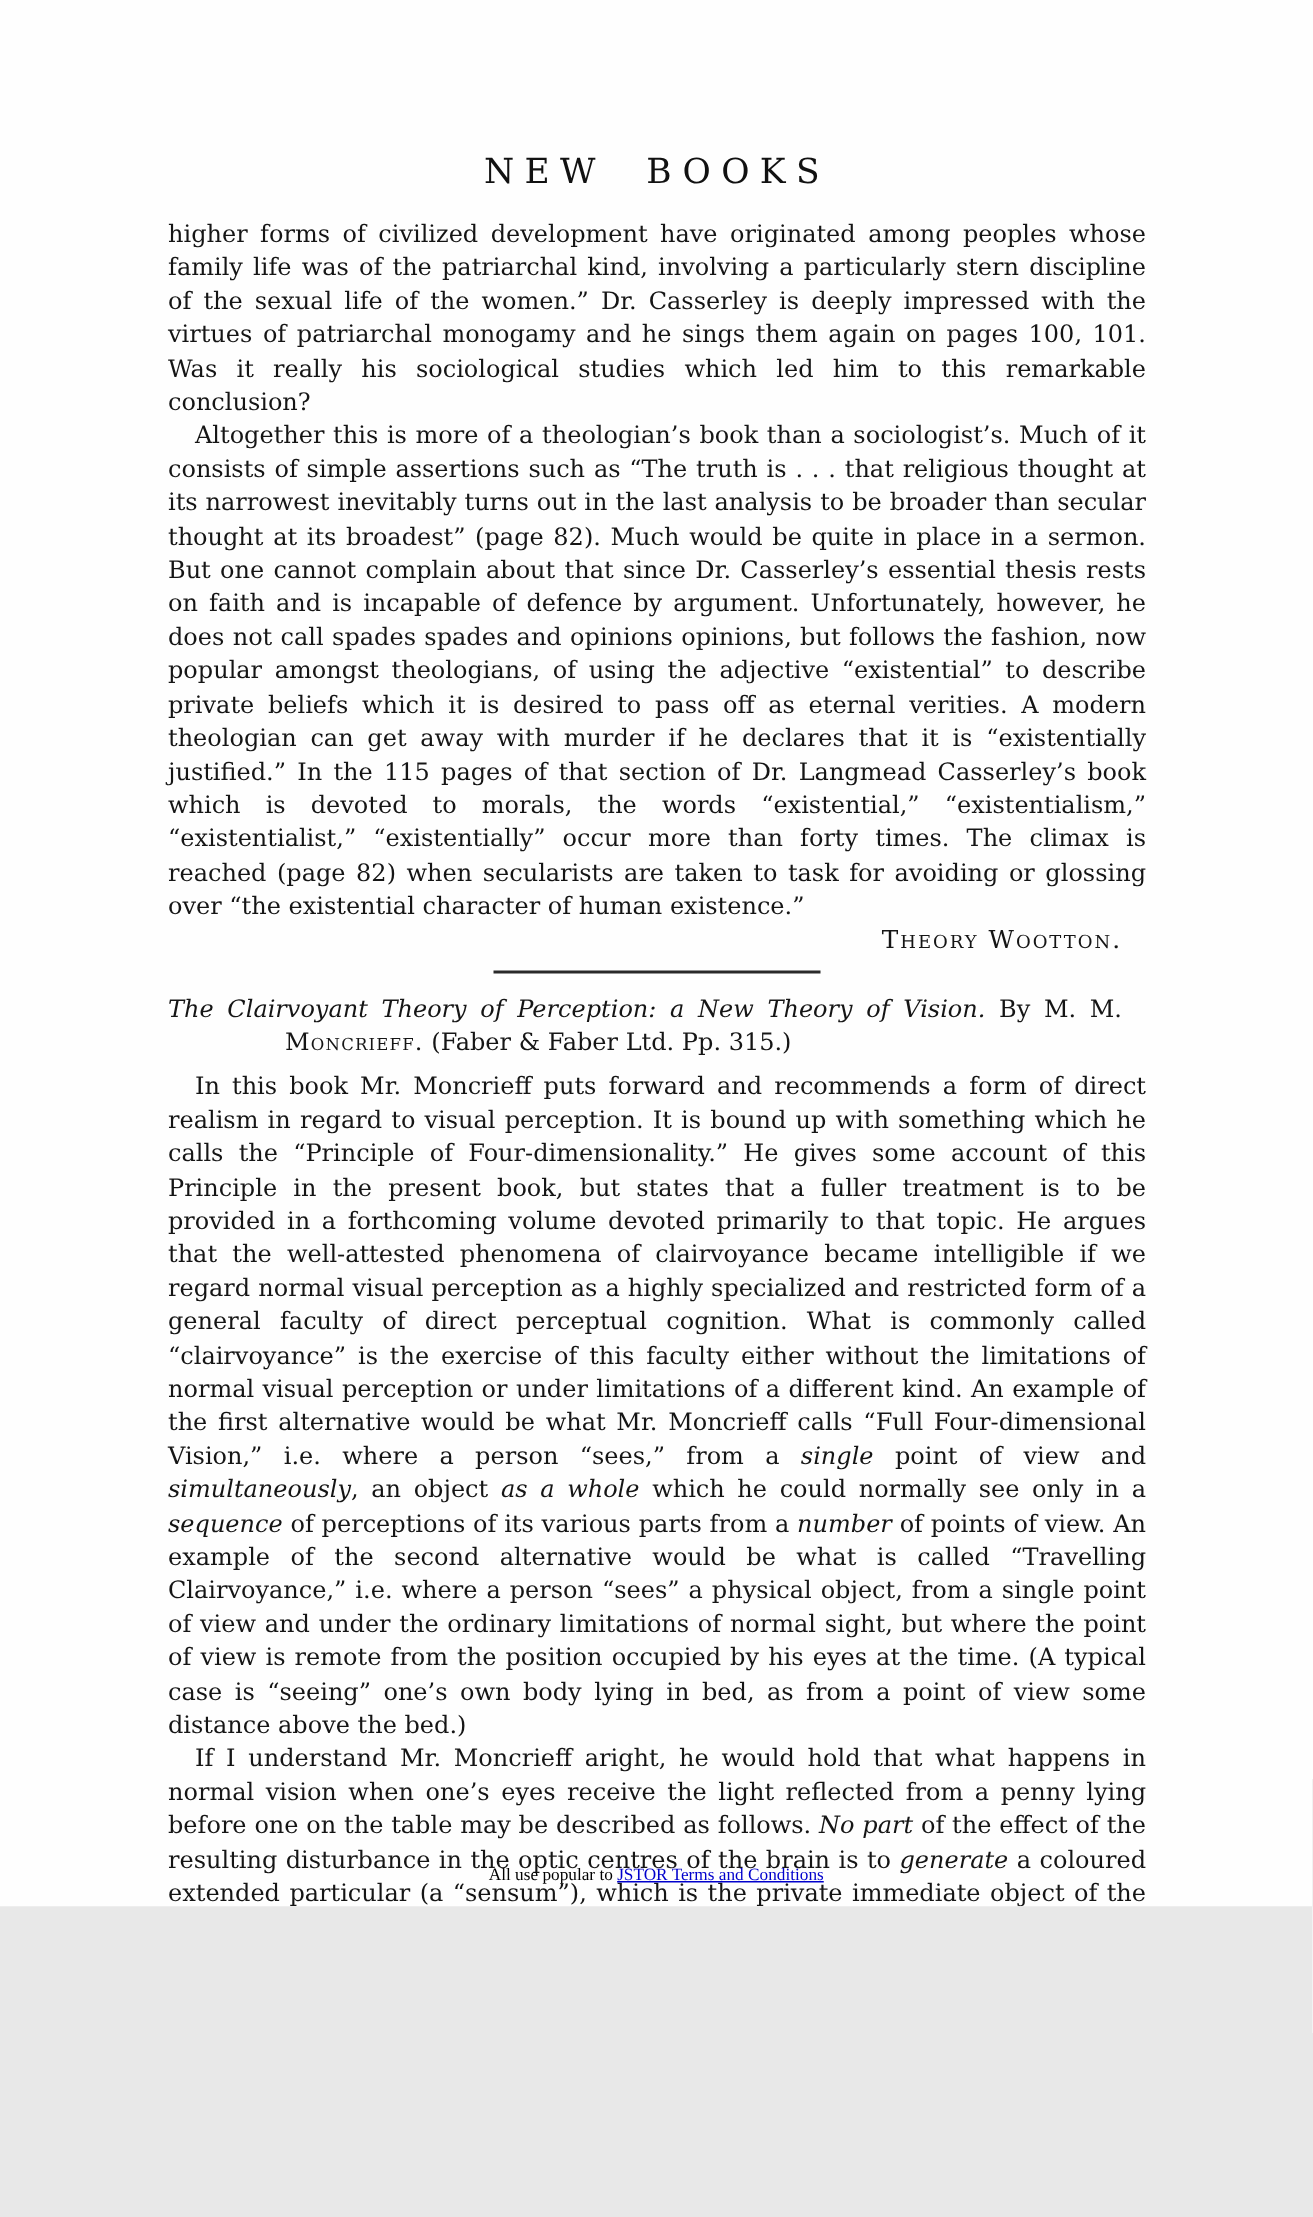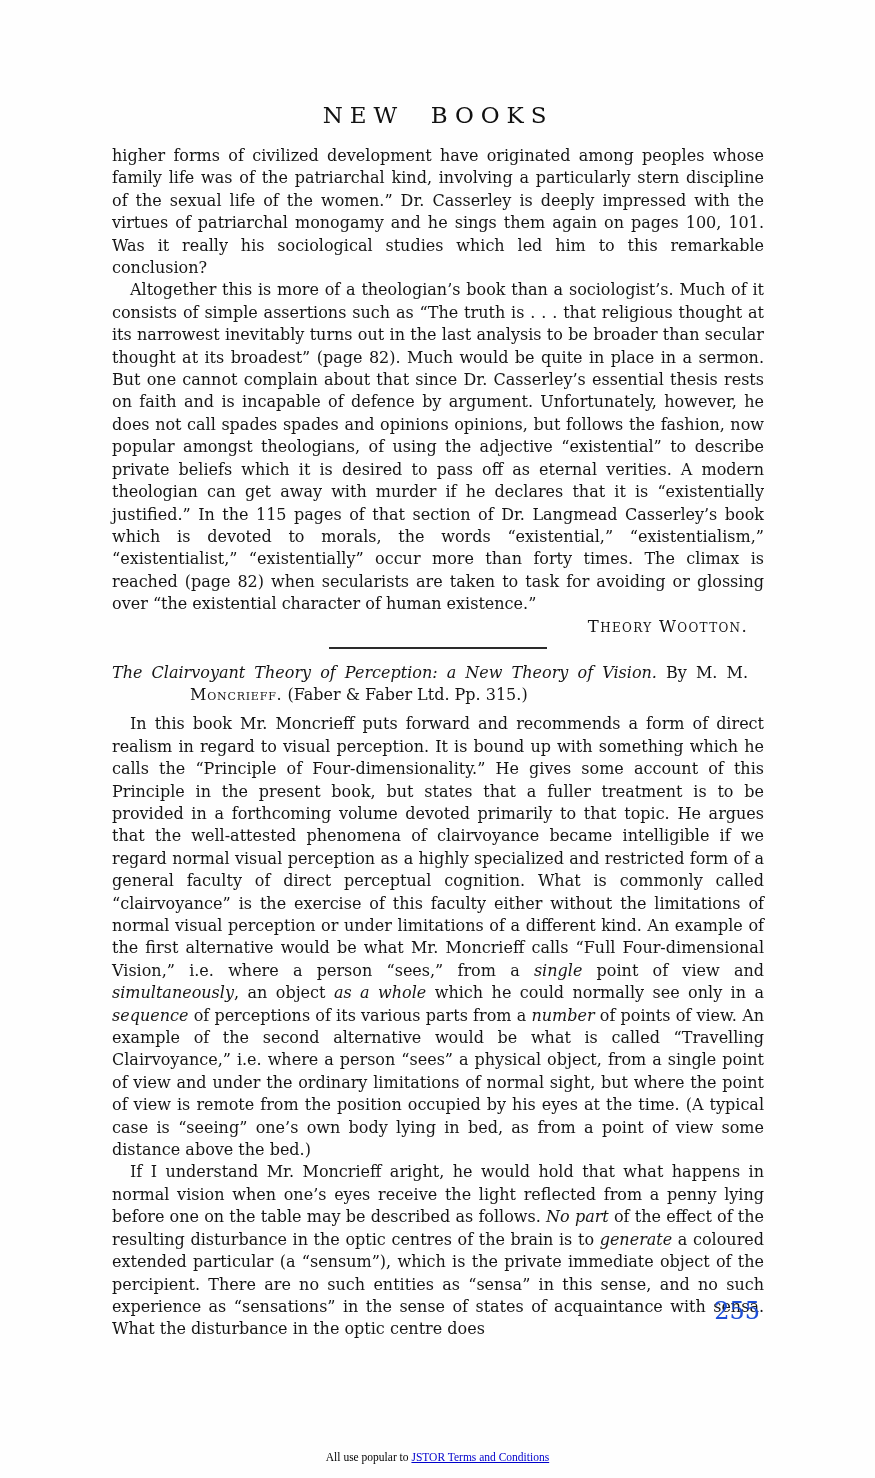--- a/index.html
+++ b/index.html
@@ -1,18 +1,18 @@
 <!DOCTYPE html>
 <html><head>
 <meta charset="utf-8">
 <style>
   html,body{margin:0;padding:0;background:#e8e8e8;}
   .page{
     position:relative;
-    width:875px;height:1478px;
+    width:875px;height:1271px;
     margin:0 auto;
     background:#fefefe;
     color:#151515;
     font-family:"DejaVu Serif", serif;
     overflow:hidden;
   }
   .column{
     position:absolute;
     left:112px;top:102px;
     width:652px;

